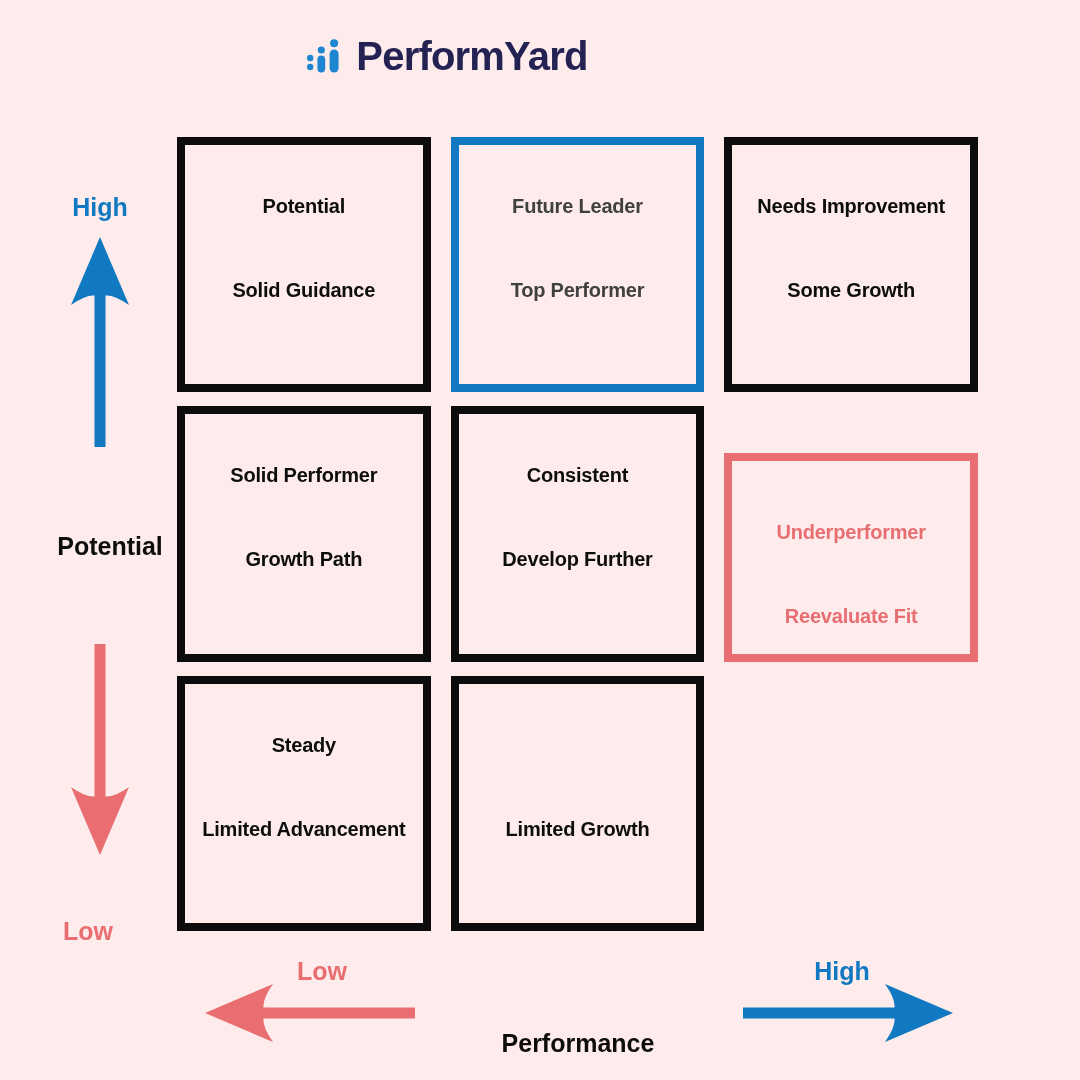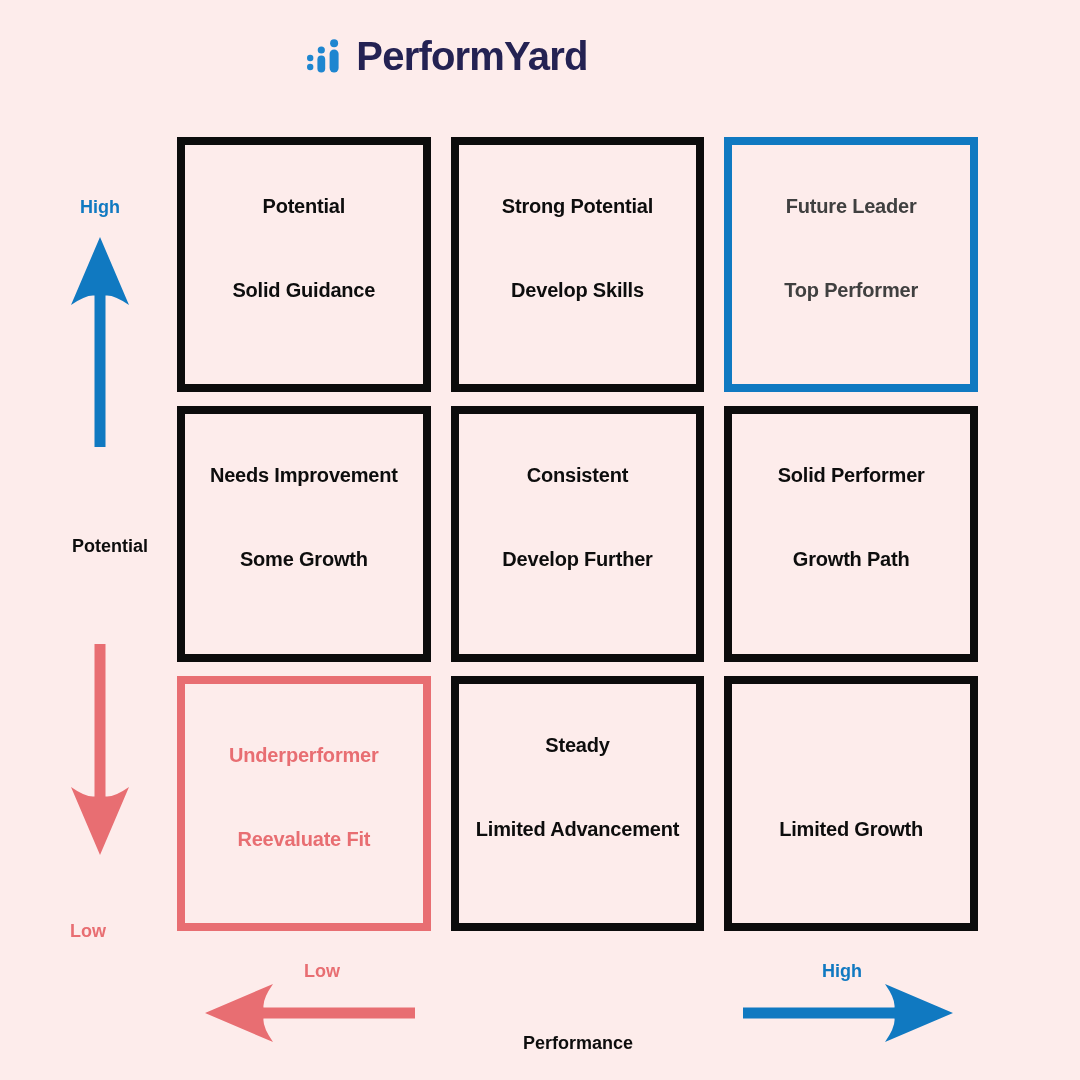--- a/index.html
+++ b/index.html
@@ -39,27 +39,27 @@
   }
   .cell-title, .cell-subtitle {
     position:absolute; left:0; width:100%; text-align:center;
     font-weight:bold; font-size:20px; color:#0d0d0d;
     letter-spacing:-0.2px; line-height:23px;
   }
   .cell-title { top:50px; }
   .cell-subtitle { top:134px; }
   .cell--blue { border-color:#1079c1; }
   .cell--blue .cell-title, .cell--blue .cell-subtitle { color:#404040; }
-  .cell--pink { border-color:#e86e72; }
+  .cell--pink { border-color:#e86e72;margin-top:47px; }
   .cell--pink .cell-title, .cell--pink .cell-subtitle { color:#e86e72; }
   .cell--pink .cell-title { top:60px; }
   .cell--pink .cell-subtitle { top:144px; }
 
   
-  .axis-label { position:absolute; font-weight:bold; font-size:18px; text-align:center; line-height:26px; }
+  .axis-label { position:absolute; font-weight:bold; font-size:25px; text-align:center; line-height:26px; }
   .t-blue { color:#1079c1; }
   .t-pink { color:#e86e72; }
   .t-black { color:#0d0d0d; }
 
   .y-high  { left:40px;  top:194px; width:120px; }
   .y-title { left:30px;  top:533px; width:160px; }
   .y-low   { left:28px;  top:918px; width:120px; }
 
   .x-low   { left:262px; top:958px; width:120px; }
   .x-title { left:468px; top:997px; width:220px;margin-top:33px; }
@@ -97,39 +97,35 @@
   <svg class="arrow arrow-down" width="60" height="211" viewBox="0 0 60 211" xmlns="http://www.w3.org/2000/svg">
     <path fill="#e86e72" d="M30 211 L59 143 Q44 153.5 35.5 152.5 L35.5 0 L24.5 0 L24.5 152.5 Q16 153.5 1 143 Z"></path>
   </svg>
   <div class="axis-label t-pink y-low">Low</div>
 
   <div class="grid">
     <div class="cell">
       <div class="cell-title">Potential</div>
       <div class="cell-subtitle">Solid Guidance</div>
     </div>
-    <div class="cell">
-      <div class="cell-title">Strong Potential</div>
-      <div class="cell-subtitle">Develop Skills</div>
-    </div>
     <div class="cell cell--blue">
       <div class="cell-title">Future Leader</div>
       <div class="cell-subtitle">Top Performer</div>
     </div>
     <div class="cell">
       <div class="cell-title">Needs Improvement</div>
       <div class="cell-subtitle">Some Growth</div>
     </div>
     <div class="cell">
+      <div class="cell-title">Solid Performer</div>
+      <div class="cell-subtitle">Growth Path</div>
+    </div>
+    <div class="cell">
       <div class="cell-title">Consistent</div>
       <div class="cell-subtitle">Develop Further</div>
-    </div>
-    <div class="cell">
-      <div class="cell-title">Solid Performer</div>
-      <div class="cell-subtitle">Growth Path</div>
     </div>
     <div class="cell cell--pink">
       <div class="cell-title">Underperformer</div>
       <div class="cell-subtitle">Reevaluate Fit</div>
     </div>
     <div class="cell">
       <div class="cell-title">Steady</div>
       <div class="cell-subtitle">Limited Advancement</div>
     </div>
     <div class="cell">

